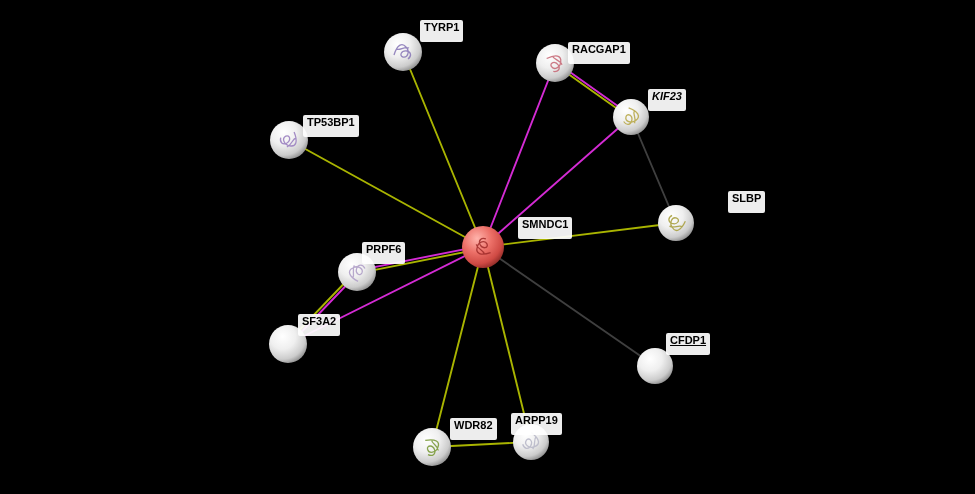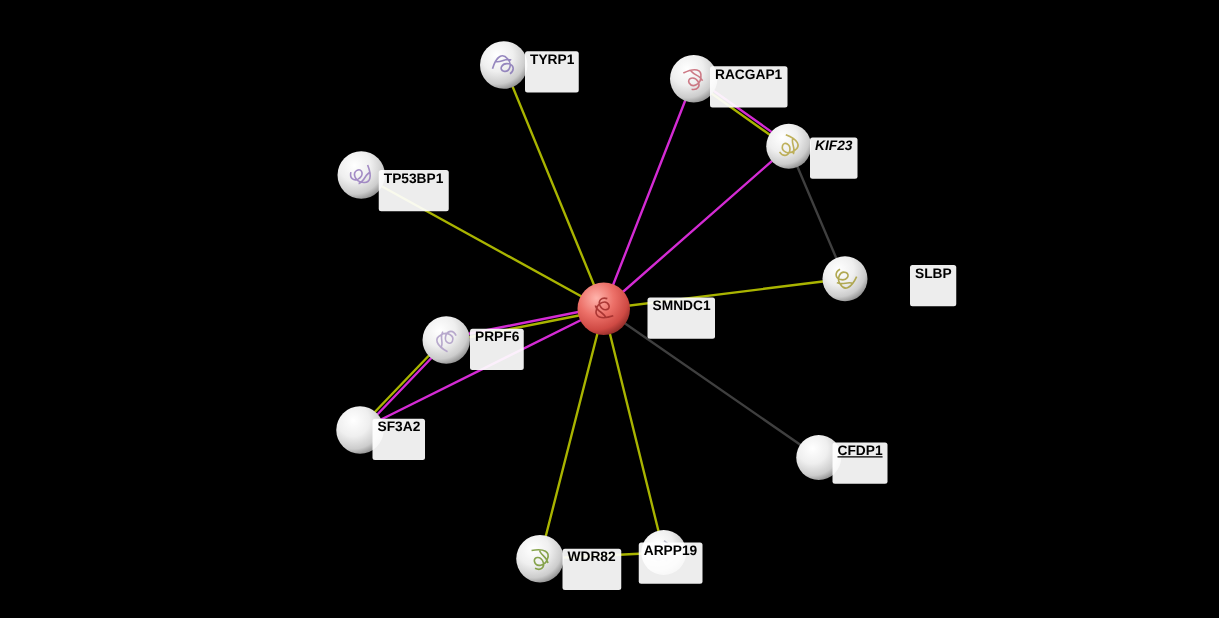--- a/index.html
+++ b/index.html
@@ -18,26 +18,25 @@
   .stage svg {
     position: absolute;
     left: 0;
     top: 0;
   }
   .node-label {
     position: absolute;
     background: rgba(255,255,255,0.93);
     color: #000000;
     font: bold 11px "Liberation Sans", sans-serif;
-    padding: 1px 4px 19px 4px;
+    padding: 1px 4px 8px 4px;
     border-radius: 2px;
     white-space: nowrap;
     line-height: 1.15;
     z-index: 3;
-    margin-top: 21px;
   }
   .edge-line {
     stroke-linecap: round;
   }
 </style>
 </head>
 <body>
 
 <div class="stage">
   <svg id="network-svg" width="975" height="494" viewBox="0 0 975 494" xmlns="http://www.w3.org/2000/svg">
@@ -113,23 +112,23 @@
           <circle cx="432" cy="447" r="19" fill="url(#grad-normal)"></circle>
           <path d="M -9 3 C -6 -7 -1 -10 3 -5 C 7 -1 5 6 0 5 C -4 4 -2 -2 4 -1 C 8 0 9 4 5 7 M -7 -3 C -3 -1 1 -6 6 -4" transform="translate(432,447) rotate(63)" stroke="#7a9a3a" stroke-width="1.3" fill="none" opacity="0.9"></path>
         </g>
         <g>
           <circle cx="531" cy="442" r="18" fill="url(#grad-normal)"></circle>
           <path d="M -9 3 C -6 -7 -1 -10 3 -5 C 7 -1 5 6 0 5 C -4 4 -2 -2 4 -1 C 8 0 9 4 5 7 M -7 -3 C -3 -1 1 -6 6 -4" transform="translate(531,442) rotate(110)" stroke="#b8b8c8" stroke-width="1.3" fill="none" opacity="0.9"></path>
         </g>
       </g>
   </svg>
 <div class="node-label" style="left: 420px; top: 20px;">TYRP1</div>
-    <div class="node-label" style="left: 568px; top: 32px;">RACGAP1</div>
+    <div class="node-label" style="left: 568px; top: 42px;">RACGAP1</div>
     <div class="node-label" style="left: 648px; top: 89px; font-style: italic;">KIF23</div>
     <div class="node-label" style="left: 303px; top: 115px;">TP53BP1</div>
     <div class="node-label" style="left: 728px; top: 191px;">SLBP</div>
     <div class="node-label" style="left: 518px; top: 217px;">SMNDC1</div>
-    <div class="node-label" style="left: 376px; top: 242px;">PRPF6</div>
+    <div class="node-label" style="left: 362px; top: 242px;">PRPF6</div>
     <div class="node-label" style="left: 298px; top: 314px;">SF3A2</div>
     <div class="node-label" style="left: 666px; top: 333px; text-decoration: underline;">CFDP1</div>
     <div class="node-label" style="left: 450px; top: 418px;">WDR82</div>
     <div class="node-label" style="left: 511px; top: 413px;">ARPP19</div>
   </div>
 
 </body></html>

